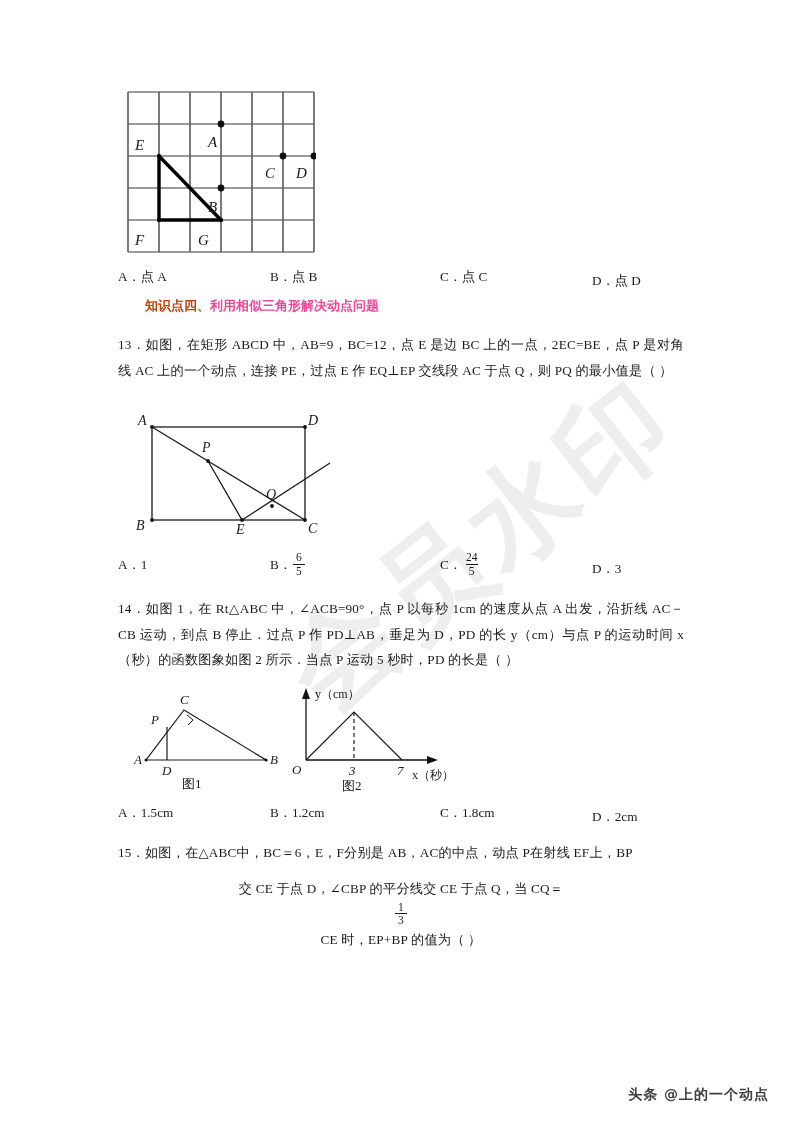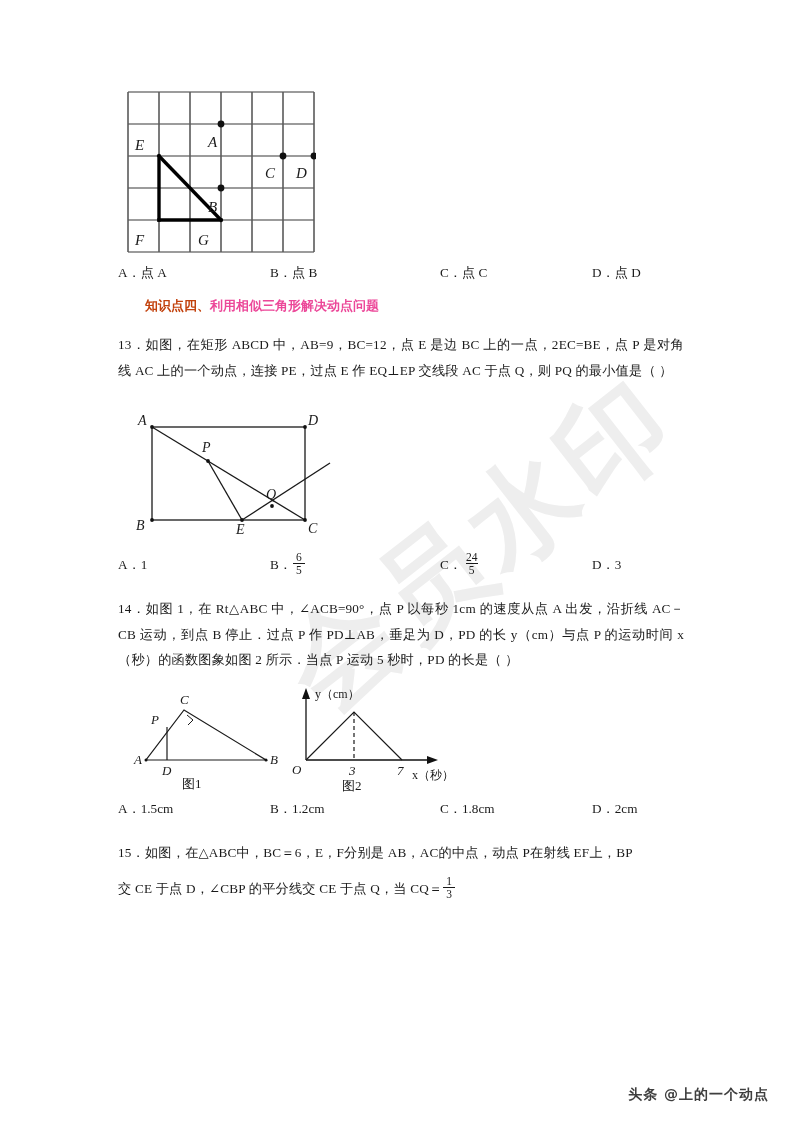--- a/index.html
+++ b/index.html
@@ -71,21 +71,21 @@
     font-size: 13.2px;
     display: flex;
   }
   .options .opt {
     display: flex;
     align-items: center;
   }
   .opt-a { width: 152px; }
   .opt-b { width: 170px; }
   .opt-c { width: 152px; }
-  .opt-d { width: 92px; }
+  .opt-d { width: 92px; margin-top: 8px; }
 
   .frac {
     display: inline-flex;
     flex-direction: column;
     align-items: center;
     vertical-align: middle;
     line-height: 1.05;
     font-size: 11.5px;
     margin: 0 1px;
     position: relative;
@@ -305,23 +305,24 @@
 
   <div class="options" style="top:800px;">
     <span class="opt opt-a">A．1.5cm</span>
     <span class="opt opt-b">B．1.2cm</span>
     <span class="opt opt-c">C．1.8cm</span>
     <span class="opt opt-d">D．2cm</span>
   </div>
 
   <div class="content qtext" style="top:832px;">15．如图，在△ABC中，BC＝6，E，F分别是 AB，AC的中点，动点 P在射线 EF上，BP</div>
 
-  <div class="content qtext" style="top:868px; display:flex; align-items:center; flex-wrap:nowrap;">
+  <div class="content qtext" style="top:868px; display:flex; align-items:center; flex-wrap:nowrap;flex-direction:column;">
     <span>交 CE 于点 D，∠CBP 的平分线交 CE 于点 Q，当 CQ＝</span>
     <span class="frac">
       <span class="num">1</span>
       <span class="den">3</span>
     </span>
+    <span>CE 时，EP+BP 的值为（     ）</span>
   </div>
 
 </div>
 
 <div id="footer-brand">头条 @上的一个动点</div>
 
 </body></html>

